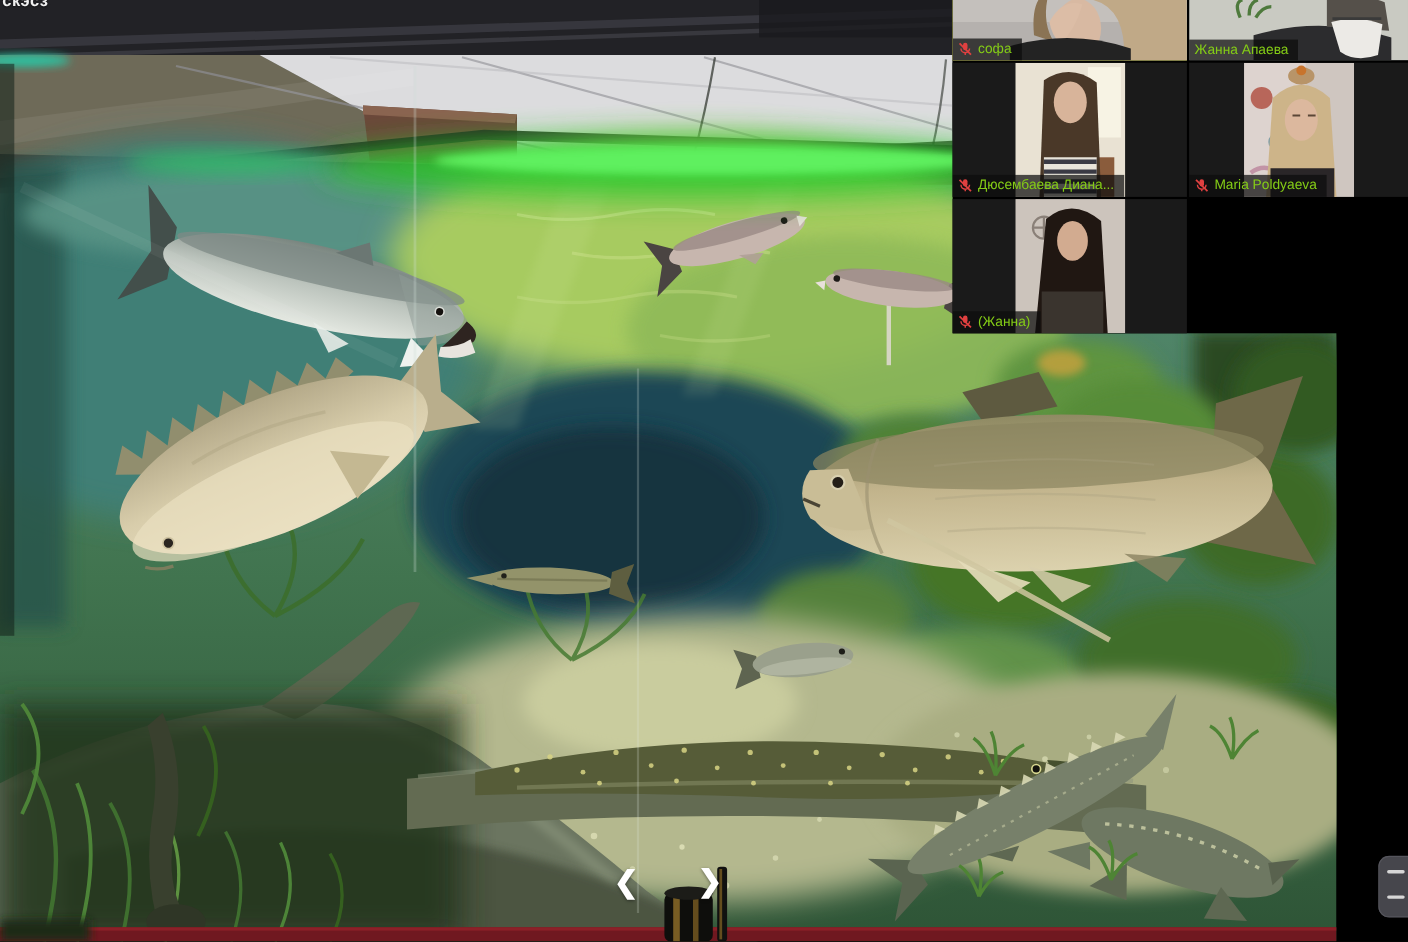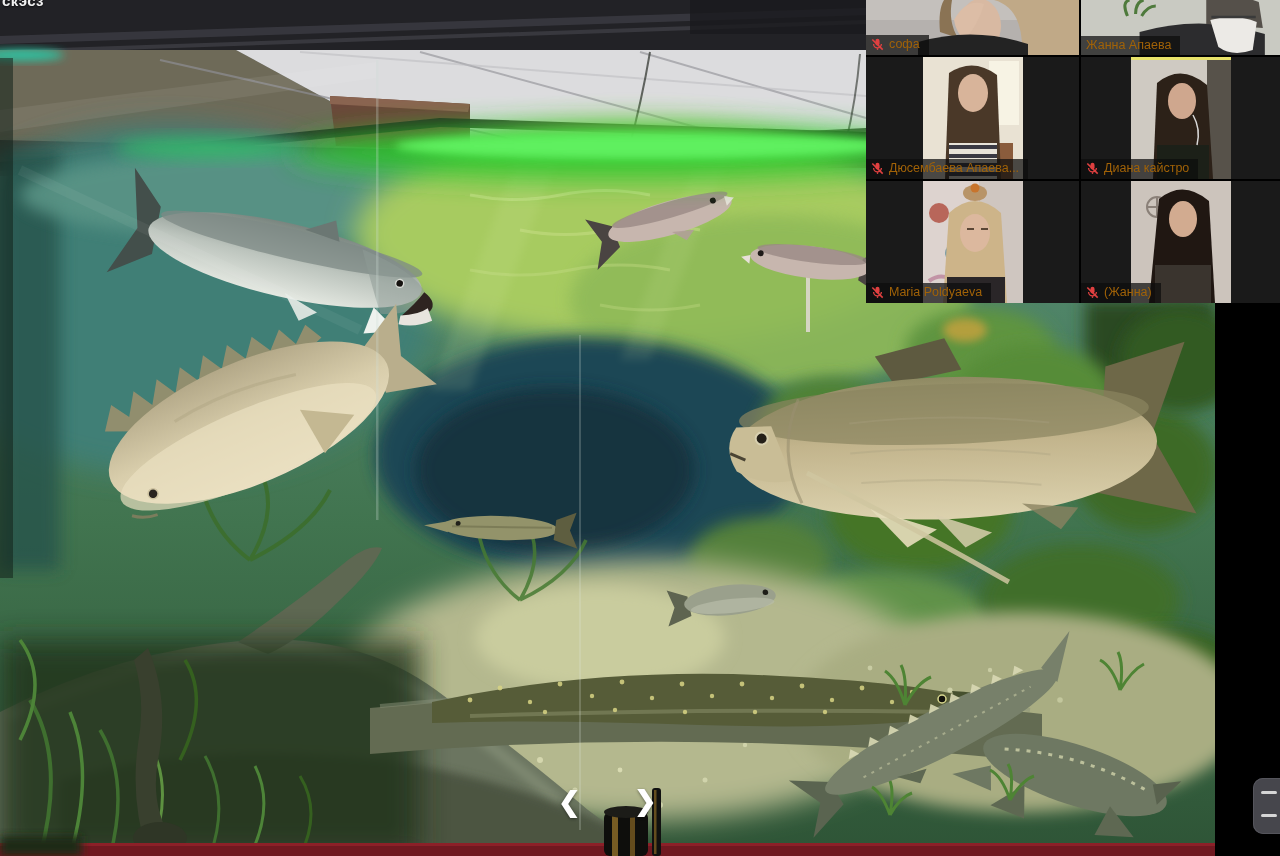--- a/index.html
+++ b/index.html
@@ -34,21 +34,21 @@
     display:grid;grid-template-columns:213px 199px;grid-template-rows:55px 122px 122px;
     gap:2px;background:#000;
   }
   .tile{position:relative;background:#1a1a1a;overflow:hidden;}
   .tile.active{outline:2px solid #d8d957;outline-offset:-2px;}
   .tile svg.vid{position:absolute;inset:0;width:100%;height:100%;}
   .pv{position:absolute;top:0;left:50%;transform:translateX(-50%);width:100px;height:100%;}
   .pv svg.vid{position:absolute;inset:0;width:100%;height:100%;}
   .label{
     position:absolute;left:0;bottom:0;z-index:3;display:flex;align-items:center;gap:5px;
-    background:rgba(12,12,12,.72);color:#a16207;font-size:12.5px;line-height:1;
+    background:rgba(12,12,12,.72);color:#84cc16;font-size:12.5px;line-height:1;
     padding:3px 9px 4px 5px;white-space:nowrap;
   }
   .mic{width:13px;height:13px;flex:0 0 auto;}
 </style>
 </head>
 <body>
 
 <div class="share-view">
   <svg class="scene" viewBox="0 0 1215 856">
     <defs>
@@ -408,46 +408,24 @@
         <path d="M26,90 h48 M26,99 h48 M26,108 h48 M26,117 h48" stroke="#3a3a44" stroke-width="4"></path>
       </svg>
     </div>
     <div class="label">
       <svg class="mic" viewBox="0 0 12 12">
         <rect x="4.1" y="0.8" width="3.8" height="6.2" rx="1.9" fill="#e04040"></rect>
         <path d="M2.4,5.6 a3.6,3.6 0 0 0 7.2,0" stroke="#e04040" stroke-width="1.2" fill="none"></path>
         <line x1="6" y1="9.4" x2="6" y2="11" stroke="#e04040" stroke-width="1.2"></line>
         <line x1="1.2" y1="1.4" x2="10.8" y2="10.8" stroke="#e04040" stroke-width="1.5"></line>
       </svg>
-      <span>Дюсембаева Апаева...</span>
+      <span>Дюсембаева Диана...</span>
     </div>
   </div>
 
-  <div class="tile">
-    <div class="pv">
-      <svg class="vid" viewBox="0 0 100 122" preserveAspectRatio="none">
-        <rect width="100" height="122" fill="#cfcac2"></rect>
-        <rect x="76" width="24" height="122" fill="#57524a"></rect>
-        <rect width="100" height="3" fill="#e8e26a"></rect>
-        <path d="M26,26 Q50,6 76,28 L82,122 L22,122 Z" fill="#2c2118"></path>
-        <ellipse cx="51" cy="44" rx="14" ry="18" fill="#cfa78e"></ellipse>
-        <path d="M26,88 h52 v34 h-52 z" fill="#1c2018"></path>
-        <path d="M62,58 q8,14 4,30" stroke="#d8d8d8" stroke-width="1.5" fill="none"></path>
-      </svg>
-    </div>
-    <div class="label">
-      <svg class="mic" viewBox="0 0 12 12">
-        <rect x="4.1" y="0.8" width="3.8" height="6.2" rx="1.9" fill="#e04040"></rect>
-        <path d="M2.4,5.6 a3.6,3.6 0 0 0 7.2,0" stroke="#e04040" stroke-width="1.2" fill="none"></path>
-        <line x1="6" y1="9.4" x2="6" y2="11" stroke="#e04040" stroke-width="1.2"></line>
-        <line x1="1.2" y1="1.4" x2="10.8" y2="10.8" stroke="#e04040" stroke-width="1.5"></line>
-      </svg>
-      <span>Диана кайстро</span>
-    </div>
-  </div>
 
   <div class="tile">
     <div class="pv">
       <svg class="vid" viewBox="0 0 100 122" preserveAspectRatio="none">
         <rect width="100" height="122" fill="#cfc6c0"></rect>
         <rect width="56" height="122" fill="#ddd3cf"></rect>
         <circle cx="16" cy="32" r="10" fill="#a83828" opacity=".7"></circle>
         <circle cx="30" cy="72" r="8" fill="#3e7a8a" opacity=".6"></circle>
         <path d="M6,100 q14,-10 26,2" stroke="#b06a8a" stroke-width="4" fill="none" opacity=".6"></path>
         <ellipse cx="52" cy="12" rx="12" ry="8" fill="#b89468"></ellipse>

